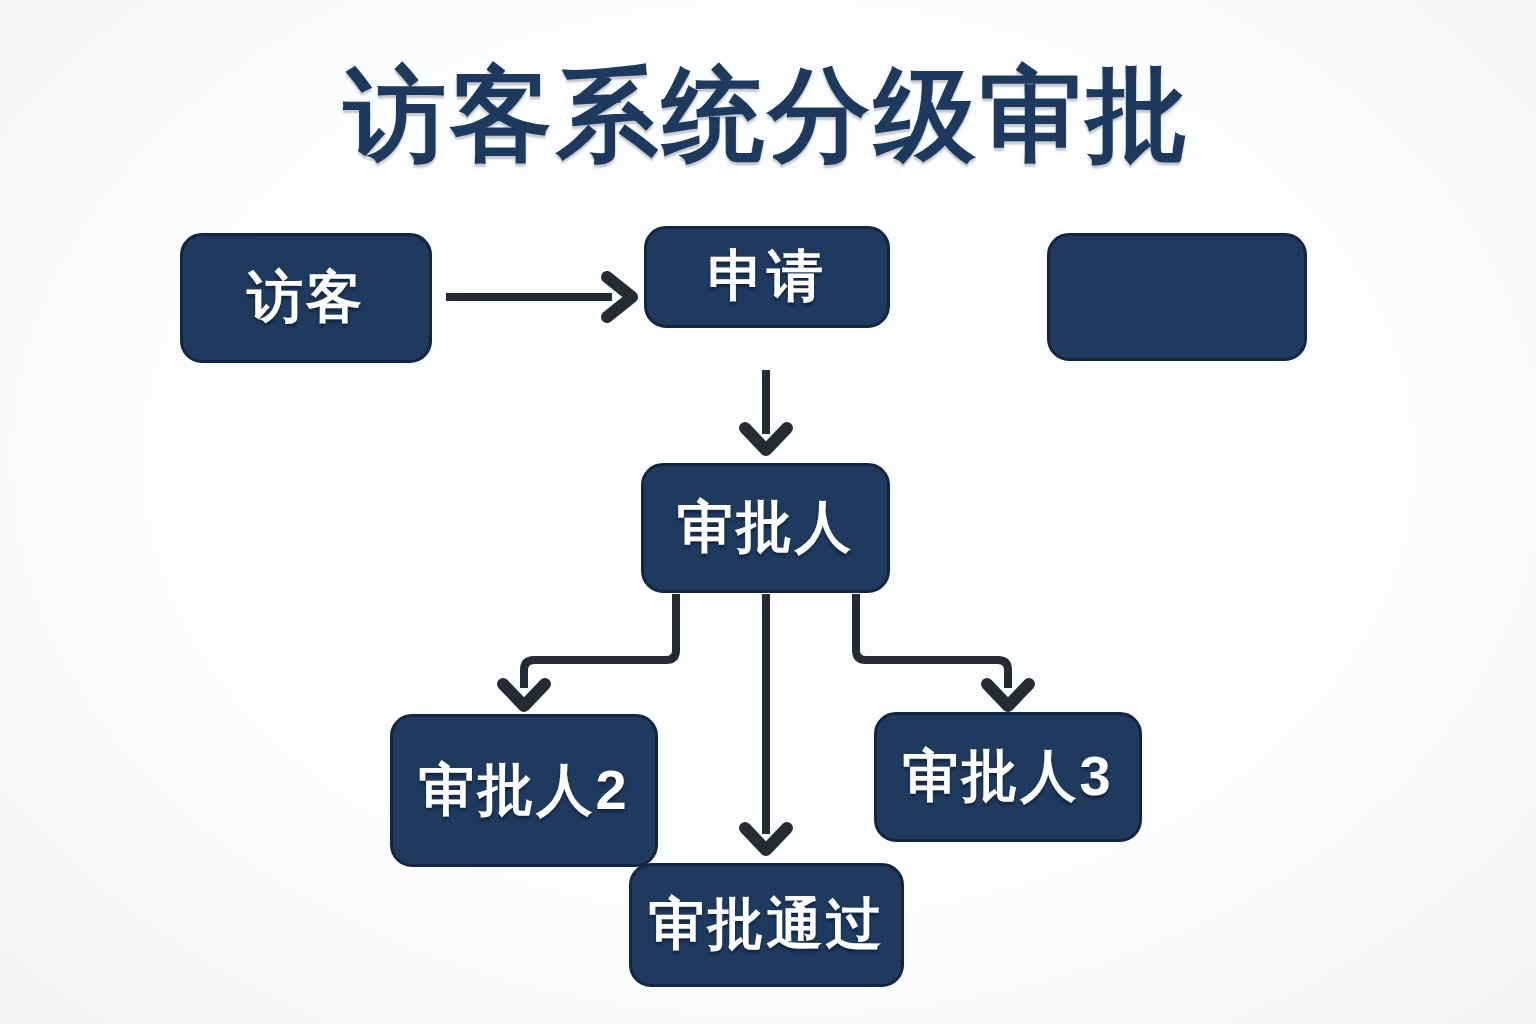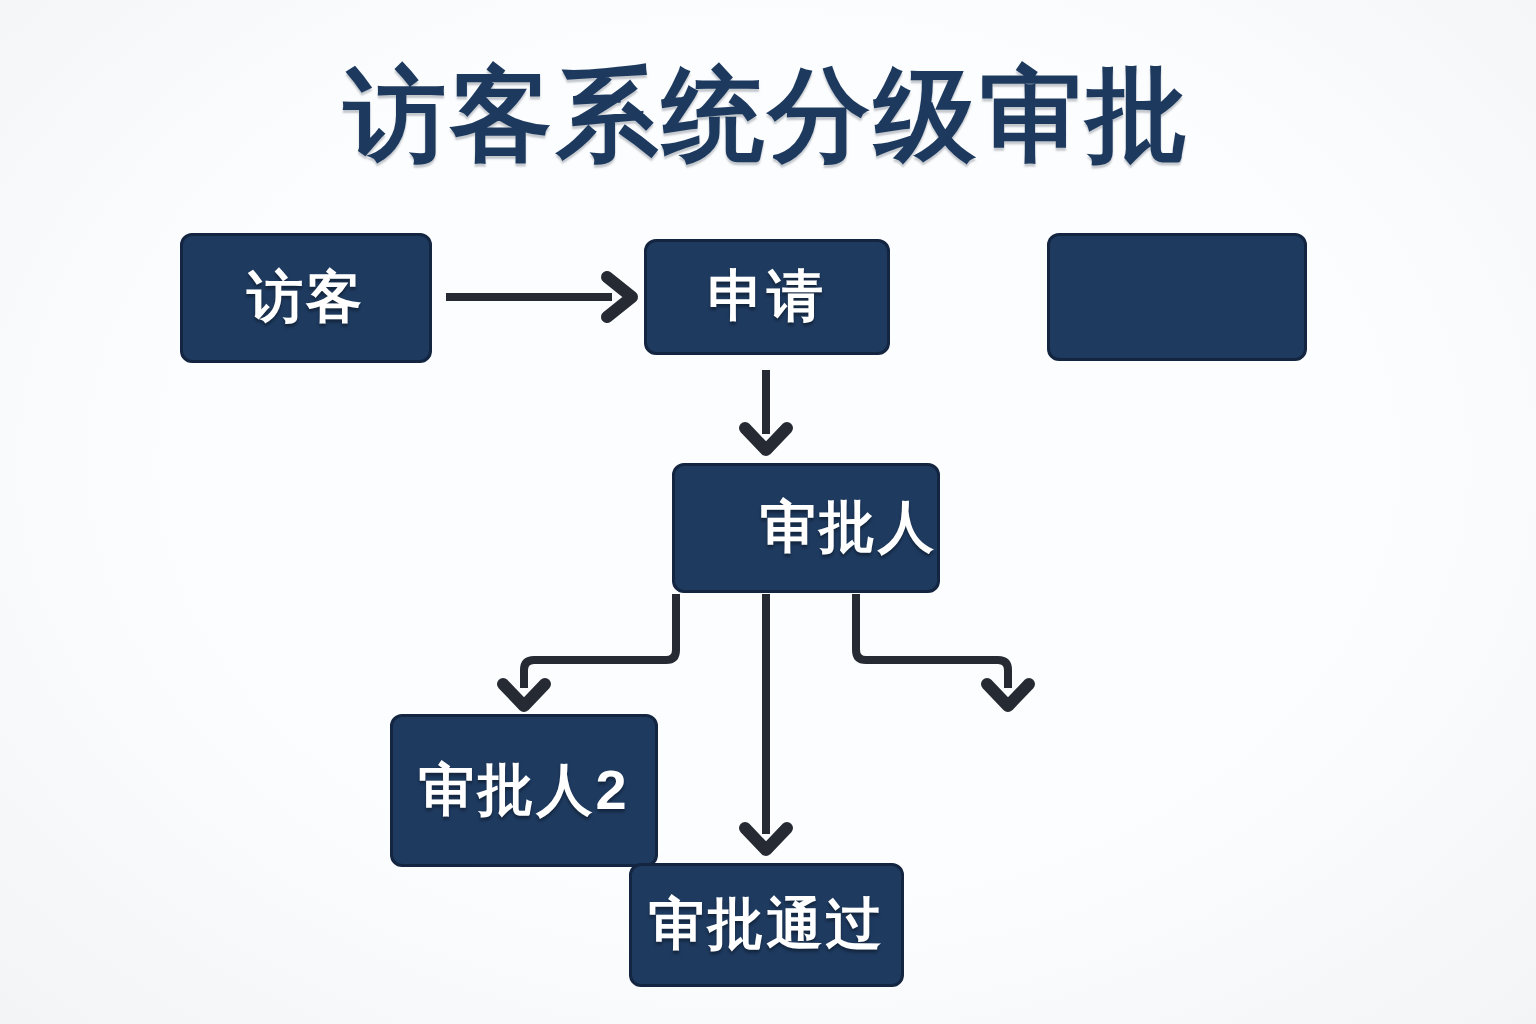--- a/index.html
+++ b/index.html
@@ -30,35 +30,35 @@
     letter-spacing: 4px;
     color: #1d3a5e;
     text-shadow: 0 3px 2px rgba(90,100,115,0.35);
     white-space: nowrap;
   }
   .node {
     position: absolute;
     box-sizing: border-box;
     background: #1e3a5f;
     border: 3px solid #132540;
-    border-radius: 12px;
+    border-radius: 22px;
     display: flex;
     align-items: center;
     justify-content: center;
     color: #ffffff;
     font-size: 56px;
     font-weight: bold;
     letter-spacing: 3px;
     text-shadow: 0 3px 3px rgba(0,0,0,0.35);
     white-space: nowrap;
   }
   .node-visitor     { left: 180px;  top: 233px; width: 252px; height: 130px; }
-  .node-application { left: 644px;  top: 239px; width: 246px; height: 116px; justify-content: center; }
+  .node-application { left: 644px;  top: 226px; width: 246px; height: 102px; justify-content: center; }
   .node-empty       { left: 1047px; top: 233px; width: 260px; height: 128px; }
-  .node-approver    { left: 672px;  top: 463px; width: 268px; height: 130px; justify-content: flex-end; }
+  .node-approver    { left: 641px;  top: 463px; width: 249px; height: 130px; }
   .node-approver2   { left: 390px;  top: 714px; width: 268px; height: 153px; }
   .node-approver3   { left: 874px;  top: 712px; width: 268px; height: 130px; }
   .node-approved    { left: 629px;  top: 863px; width: 275px; height: 124px; justify-content: center; }
   .edges {
     position: absolute;
     left: 0;
     top: 0;
     width: 1536px;
     height: 1024px;
     pointer-events: none;
@@ -124,18 +124,21 @@
   </div>
 
   <div class="node node-approver">
     <span>审批人</span>
   </div>
 
   <div class="node node-approver2">
     <span>审批人2</span>
   </div>
 
+  <div class="node node-approver3">
+    <span>审批人3</span>
+  </div>
 
   <div class="node node-approved">
     <span>审批通过</span>
   </div>
 
 </div>
 
 </body></html>

